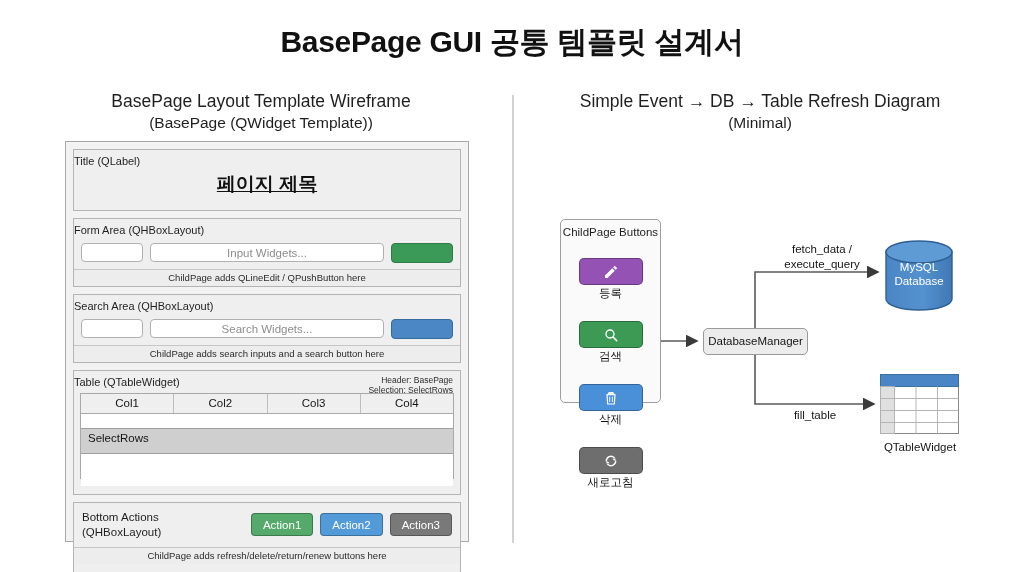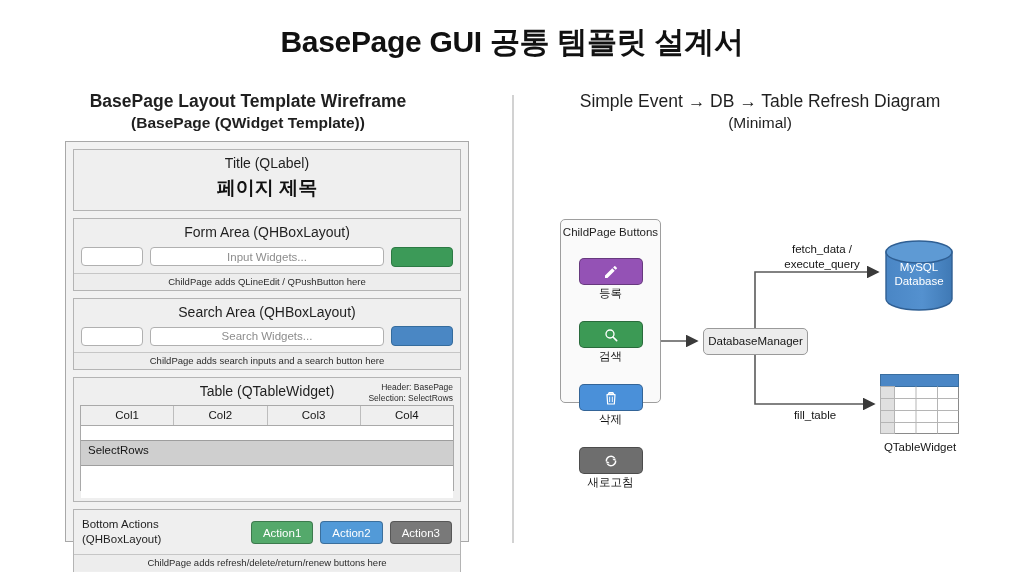--- a/index.html
+++ b/index.html
@@ -13,35 +13,35 @@
     font-size:30px;font-weight:bold;letter-spacing:-.3px;color:#111;
   }
   .divider{
     position:absolute;left:512px;top:95px;width:2px;height:448px;background:#d2d2d2;
   }
   .panel-head{position:absolute;text-align:center;}
   .panel-head .h1{font-size:17.5px;color:#1f1f1f;line-height:1.32;}
   .panel-head .h2{font-size:15.5px;color:#1f1f1f;line-height:1.32;}
 
   
-  #left-head{left:23px;top:90px;width:450px;font-weight:bold;}
+  #left-head{left:36px;top:90px;width:450px;}
   .wire-frame{
     position:absolute;left:65px;top:141px;width:404px;height:401px;
     background:#f2f2f2;border:1px solid #a8a8a8;box-sizing:border-box;padding:7px;
   }
   .section{
     background:#efefef;border:1px solid #b4b4b4;box-sizing:border-box;
     position:relative;margin-bottom:7px;
   }
   .sec-label{
-    text-align:center;font-size:14px;color:#1f1f1f;padding-top:5px;line-height:1.25;
+    text-align:left;font-size:11px;color:#1f1f1f;padding-top:5px;line-height:1.25;
   }
   .title-section{height:62px;}
   .title-section .page-label{
-    text-align:center;font-size:19px;font-weight:bold;color:#111;margin-top:2px;
+    text-align:center;font-size:19px;font-weight:bold;color:#111;margin-top:2px;text-decoration:underline;
   }
   .row-widgets{
     display:flex;align-items:center;gap:7px;padding:5px 7px 6px 7px;
   }
   .mini-input{
     height:19px;background:#ffffff;border:1px solid #b0b0b0;border-radius:4px;
     box-sizing:border-box;
   }
   .mini-input.small{width:62px;}
   .mini-input.grow{

